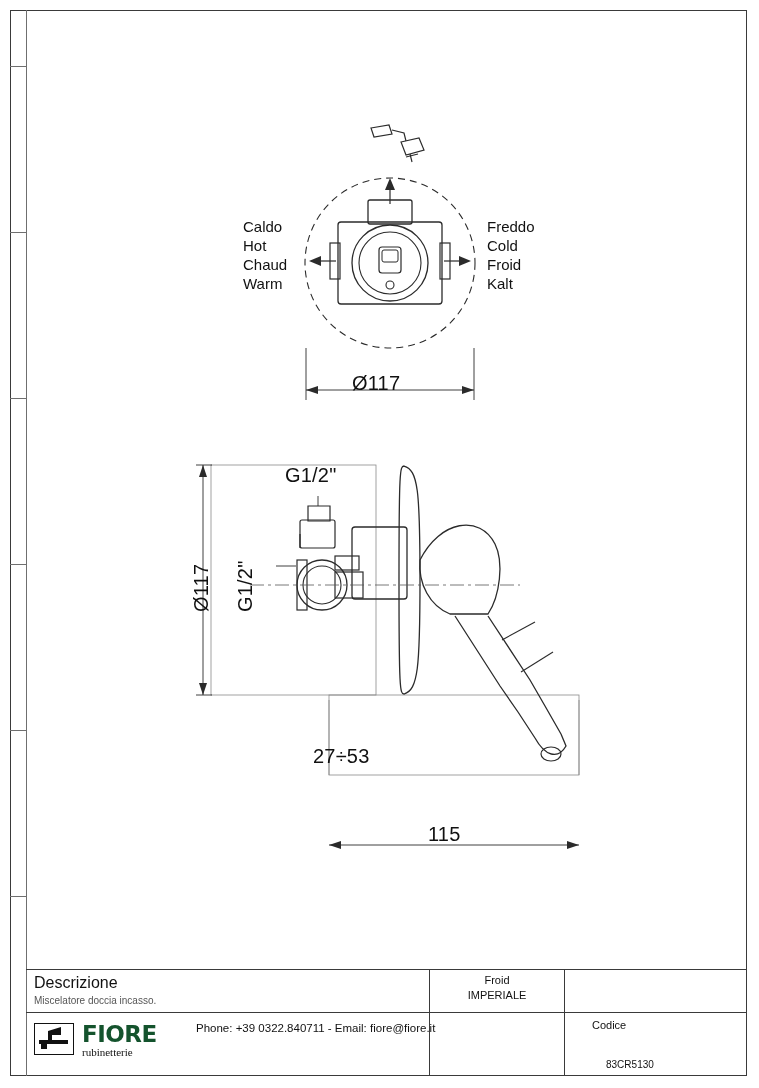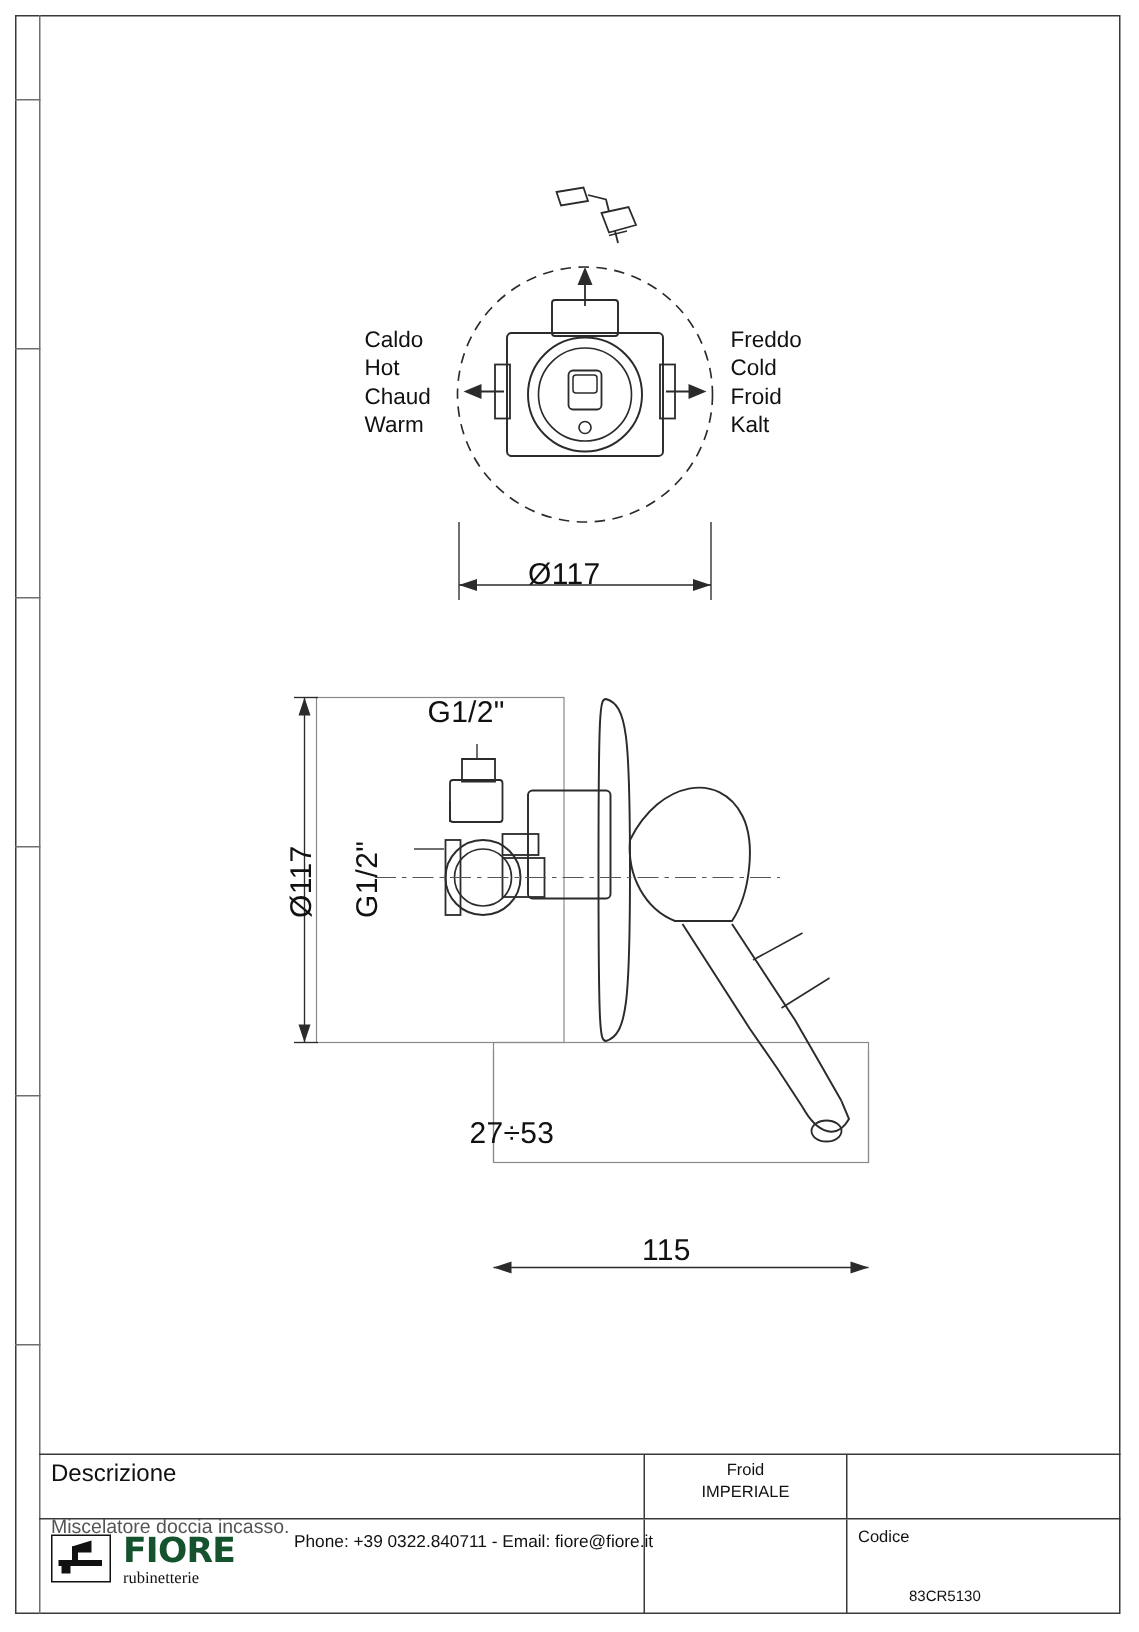--- a/index.html
+++ b/index.html
@@ -124,24 +124,24 @@
     border-left: 1px solid #3a3a3a;
     box-sizing: border-box;
     padding: 4px 8px;
   }
   .lbl-small {
     font-size: 16px;
     color: #111;
     display: block;
   }
   .lbl-tiny {
-    font-size: 13px;
+    font-size: 10px;
     color: #555;
     display: block;
-    margin-top: 18px;
+    margin-top: 3px;
   }
   .lbl-serie {
     font-size: 11px;
     color: #111;
     display: block;
   }
   .lbl-serie-val {
     font-size: 11px;
     color: #111;
     display: block;
@@ -150,21 +150,21 @@
   .addr {
     position: absolute;
     left: 170px;
     top: 50px;
     font-size: 11.5px;
     line-height: 19px;
     color: #111;
   }
   .code-label {
     position: absolute;
-    left: 546px;
+    left: 566px;
     top: 50px;
     font-size: 11px;
     color: #111;
   }
   .code-value {
     position: absolute;
     left: 580px;
     top: 74px;
     font-size: 10px;
     color: #111;

